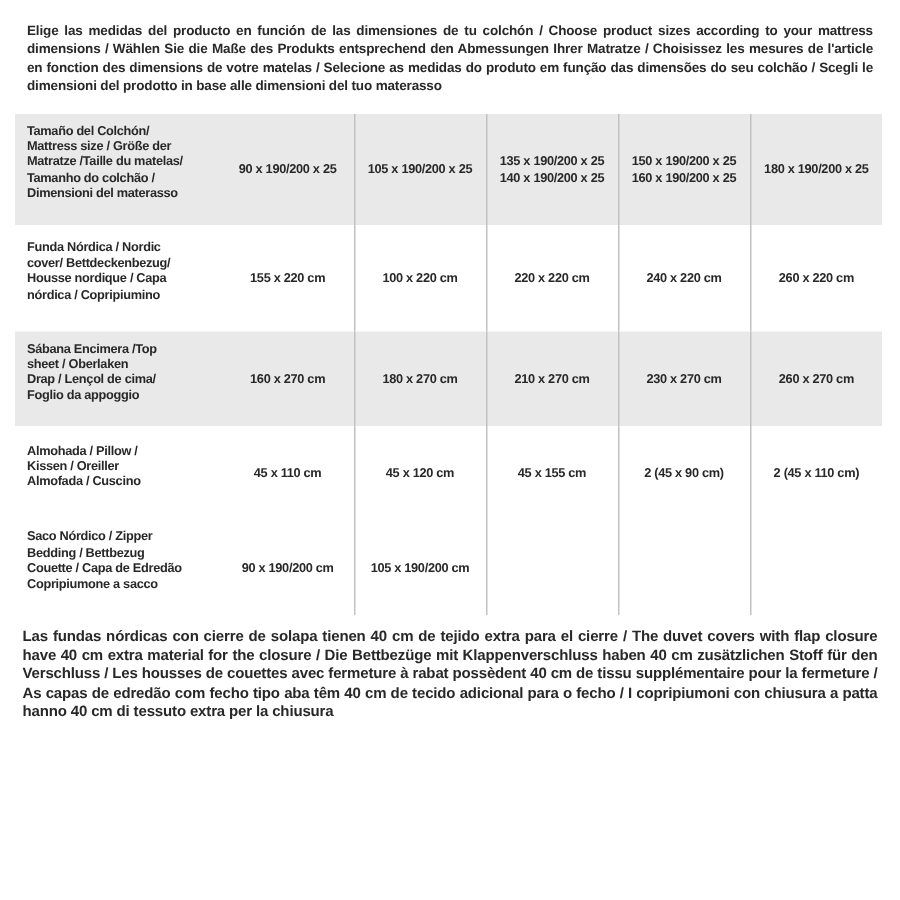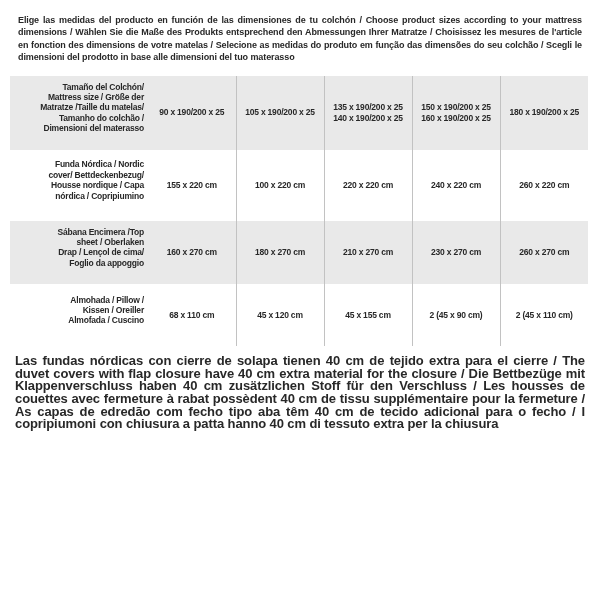--- a/index.html
+++ b/index.html
@@ -25,21 +25,21 @@
     text-align: justify;
     color: var(--text);
   }
   table.size-table {
     border-collapse: collapse;
     table-layout: fixed;
     margin: 12px 10px 0 10px;
     width: 578px;
   }
   table.size-table th.label {
-    text-align: right;
+    text-align: left;
     vertical-align: middle;
     font-size: 8.5px;
     font-weight: bold;
     line-height: 10.4px;
     letter-spacing: -0.2px;
     padding: 6px 4px 16px 8px;
     white-space: pre-line;
     color: var(--text);
   }
   table.size-table td.value {
@@ -59,21 +59,21 @@
   tr:nth-child(1) { height: 63px; }
   tr:nth-child(2) { height: 71px; }
   tr:nth-child(3) { height: 55px; }
   tr:nth-child(4) { height: 62px; }
   tr:nth-child(5) { height: 61px; }
   tr:nth-child(6) { height: 54px; }
   tr:nth-child(7) { height: 55px; }
   tr:nth-child(8) { height: 53px; }
   .note {
     margin: 9px 15px 0 15px;
-    font-size: 13px;
+    font-size: 10px;
     font-weight: bold;
     line-height: 12.6px;
     letter-spacing: -0.1px;
     text-align: justify;
     color: var(--text);
   }
 </style>
 </head>
 <body>
 
@@ -123,23 +123,34 @@
           <td class="value">160 x 270 cm</td>
           <td class="value">180 x 270 cm</td>
           <td class="value">210 x 270 cm</td>
           <td class="value">230 x 270 cm</td>
           <td class="value">260 x 270 cm</td>
         </tr>
         <tr>
           <th class="label">Almohada / Pillow /
 Kissen / Oreiller
 Almofada / Cuscino</th>
-          <td class="value">68 x 110 cm</td>
+          <td class="value">45 x 110 cm</td>
           <td class="value">45 x 120 cm</td>
           <td class="value">45 x 155 cm</td>
           <td class="value">2 (45 x 90 cm)</td>
           <td class="value">2 (45 x 110 cm)</td>
+        </tr>
+        <tr>
+          <th class="label">Saco Nórdico / Zipper
+Bedding / Bettbezug
+Couette / Capa de Edredão
+Copripiumone a sacco</th>
+          <td class="value">90 x 190/200 cm</td>
+          <td class="value">105 x 190/200 cm</td>
+          <td class="value"></td>
+          <td class="value"></td>
+          <td class="value"></td>
         </tr>
       </tbody>
   </table>
 
   <p class="note">Las fundas nórdicas con cierre de solapa tienen 40 cm de tejido extra para el cierre / The duvet covers with flap closure have 40 cm extra material for the closure / Die Bettbezüge mit Klappenverschluss haben 40 cm zusätzlichen Stoff für den Verschluss / Les housses de couettes avec fermeture à rabat possèdent 40 cm de tissu supplémentaire pour la fermeture / As capas de edredão com fecho tipo aba têm 40 cm de tecido adicional para o fecho / I copripiumoni con chiusura a patta hanno 40 cm di tessuto extra per la chiusura</p>
 </div>
 
 </body></html>

